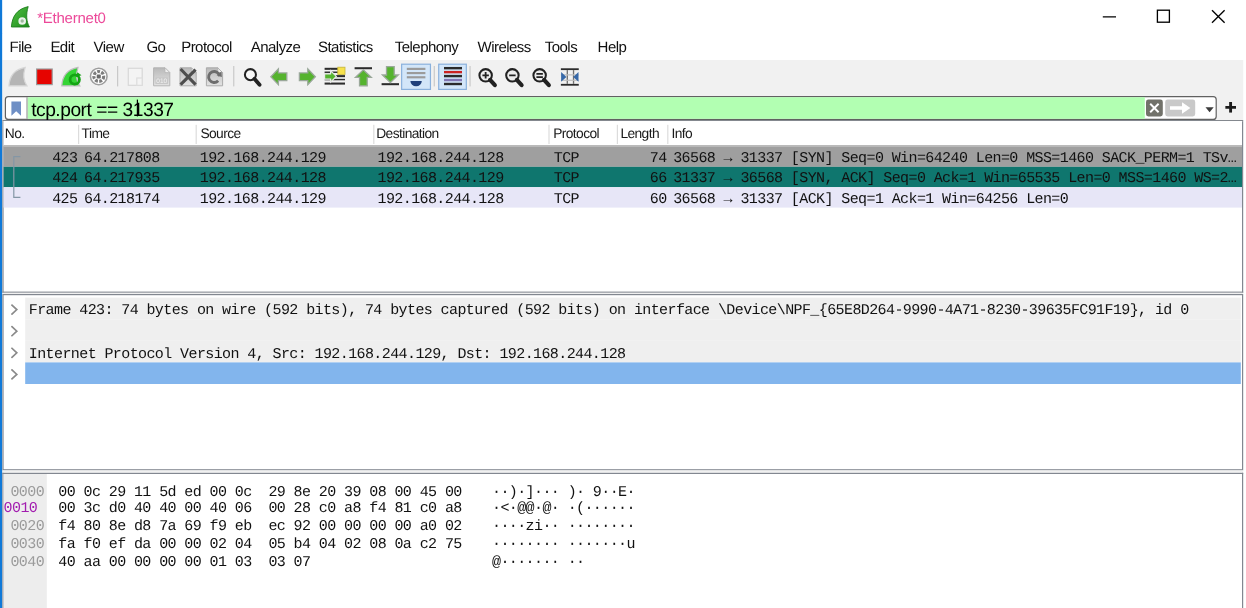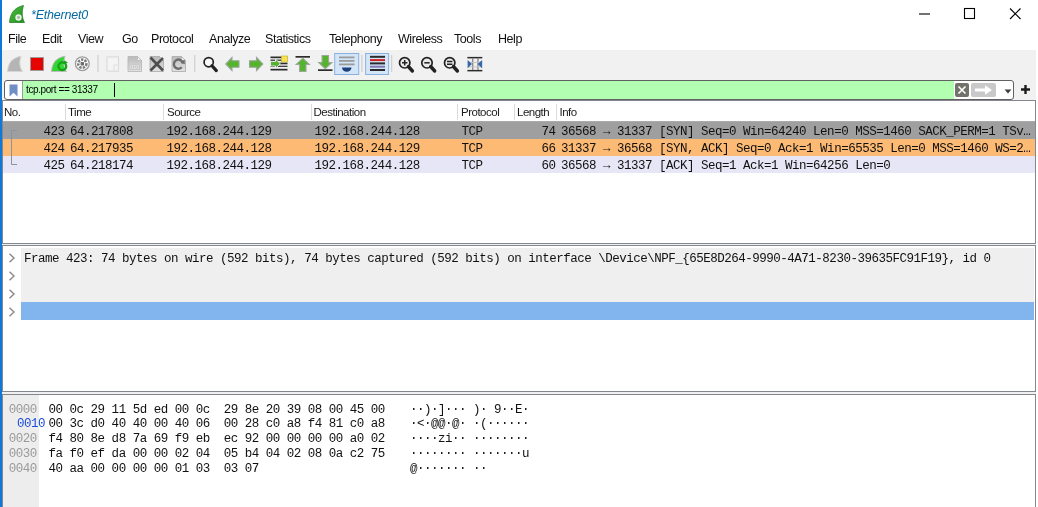--- a/index.html
+++ b/index.html
@@ -2,29 +2,29 @@
 <html><head><meta charset="utf-8"><style>
 html,body{margin:0;padding:0;width:1038px;height:507px;overflow:hidden;background:#fff;
   font-family:"Liberation Sans",sans-serif;}
 *{box-sizing:border-box;}
 .abs{position:absolute;}
 .mono{font-family:"Liberation Mono",monospace;font-size:12.5px;letter-spacing:-0.498px;white-space:pre;color:#111;}
 #page{position:relative;width:1038px;height:507px;background:#fff;}
 
 #leftborder{left:0;top:0;width:2px;height:507px;background:#1079d8;}
 #titlebar{left:2px;top:0;width:1034px;height:28px;background:#fff;}
-#title{left:31px;top:7.5px;font-size:12.5px;letter-spacing:-0.2px;color:#0369a1;font-style:italic;}
+#title{left:31px;top:7.5px;font-size:12.5px;letter-spacing:-0.2px;color:#ec4899;}
 #menubar{left:2px;top:28px;width:1034px;height:22px;background:#fff;}
 .mi{position:absolute;top:32px;font-size:12.5px;color:#111;letter-spacing:-0.45px;}
 #graybar{left:2px;top:50px;width:1034px;height:51px;background:#f1f1f1;border-bottom:1px solid #84888e;}
 
 #ffield{left:4px;top:80px;width:1010px;height:20px;background:#fff;border:1px solid #616161;border-radius:3px;}
 #fgreen{left:23px;top:81px;width:931px;height:18px;background:#b2ffb2;}
 #fbooksep{left:22px;top:81px;width:1px;height:18px;background:#9c9c9c;}
-#ftext{left:26px;top:83.5px;font-size:10px;letter-spacing:-0.4px;color:#000;text-align:center;}
+#ftext{left:26px;top:83.5px;font-size:16px;letter-spacing:-0.4px;color:#000;text-align:center;}
 #fcursor{left:113.5px;top:82.5px;width:1px;height:14px;background:#000;}
 #fxbtn{left:955px;top:83px;width:14px;height:14px;background:#72726a;border-radius:2px;}
 #fabtn{left:971px;top:83px;width:25px;height:14px;background:#c9c9c9;border-radius:2px;}
 
 #plist{left:2px;top:101px;width:1034px;height:143px;background:#fff;border-left:1px solid #828790;border-right:1px solid #828790;border-bottom:1px solid #828790;}
 #phead{left:3px;top:101px;width:1032px;height:21px;background:#fff;border-bottom:1px solid #aaa;}
 .hsep{position:absolute;top:104px;width:1px;height:16px;background:#dcdcdc;}
 .hlabel{position:absolute;top:105.5px;font-size:11.5px;color:#1a1a1a;letter-spacing:-0.5px;}
 .prow{position:absolute;left:3px;width:1032px;height:17px;}
 .prow .c{position:absolute;top:3.4px;}
@@ -212,21 +212,21 @@
   <div class="hlabel" style="left:4px">No.</div>
   <div class="hlabel" style="left:68px">Time</div>
   <div class="hlabel" style="left:167px">Source</div>
   <div class="hlabel" style="left:313.5px">Destination</div>
   <div class="hlabel" style="left:461px">Protocol</div>
   <div class="hlabel" style="left:517px">Length</div>
   <div class="hlabel" style="left:559.5px">Info</div>
   <div class="prow mono" style="top:122px;background:#9f9f9f">
     <span class="c" style="left:0;width:61.5px;text-align:right;display:inline-block;position:absolute">423</span><span class="c" style="left:67px">64.217808</span><span class="c" style="left:163.5px">192.168.244.129</span><span class="c" style="left:311.6px">192.168.244.128</span><span class="c" style="left:458.5px">TCP</span><span class="c" style="left:485px;width:67.5px;text-align:right;display:inline-block">74</span><span class="c" style="left:558px">36568 → 31337 [SYN] Seq=0 Win=64240 Len=0 MSS=1460 SACK_PERM=1 TSv…</span>
   </div>
-  <div class="prow mono" style="top:139px;background:#fdba74">
+  <div class="prow mono" style="top:139px;background:#0f766e">
     <span class="c" style="left:0;width:61.5px;text-align:right;display:inline-block;position:absolute">424</span><span class="c" style="left:67px">64.217935</span><span class="c" style="left:163.5px">192.168.244.128</span><span class="c" style="left:311.6px">192.168.244.129</span><span class="c" style="left:458.5px">TCP</span><span class="c" style="left:485px;width:67.5px;text-align:right;display:inline-block">66</span><span class="c" style="left:558px">31337 → 36568 [SYN, ACK] Seq=0 Ack=1 Win=65535 Len=0 MSS=1460 WS=2…</span>
   </div>
   <div class="prow mono" style="top:156px;background:#e7e6f7">
     <span class="c" style="left:0;width:61.5px;text-align:right;display:inline-block;position:absolute">425</span><span class="c" style="left:67px">64.218174</span><span class="c" style="left:163.5px">192.168.244.129</span><span class="c" style="left:311.6px">192.168.244.128</span><span class="c" style="left:458.5px">TCP</span><span class="c" style="left:485px;width:67.5px;text-align:right;display:inline-block">60</span><span class="c" style="left:558px">36568 → 31337 [ACK] Seq=1 Ack=1 Win=64256 Len=0</span>
   </div>
 
   <svg class="abs" style="left:10px;top:129px" width="8" height="37" viewBox="0 0 8 37">
     <path d="M7,1.5 H1.5 V35.5 H7" fill="none" stroke="#8496a5" stroke-width="1"></path>
   </svg>
 
@@ -242,22 +242,23 @@
   <svg class="chev" style="top:270.5px" width="8" height="10" viewBox="0 0 8 10">
       <path d="M1.5,0.8 L6,5 L1.5,9.2" fill="none" stroke="#8a8a8a" stroke-width="1.4"></path>
     </svg>
   <svg class="chev" style="top:288.5px" width="8" height="10" viewBox="0 0 8 10">
       <path d="M1.5,0.8 L6,5 L1.5,9.2" fill="none" stroke="#8a8a8a" stroke-width="1.4"></path>
     </svg>
   <svg class="chev" style="top:306.5px" width="8" height="10" viewBox="0 0 8 10">
       <path d="M1.5,0.8 L6,5 L1.5,9.2" fill="none" stroke="#8a8a8a" stroke-width="1.4"></path>
     </svg>
   <div class="dtext mono" style="top:251.6px">Frame 423: 74 bytes on wire (592 bits), 74 bytes captured (592 bits) on interface \Device\NPF_{65E8D264-9990-4A71-8230-39635FC91F19}, id 0</div>
+  <div class="dtext mono" style="top:287.6px">Internet Protocol Version 4, Src: 192.168.244.129, Dst: 192.168.244.128</div>
 
   <div class="abs" id="splitgap2"></div>
   <div class="abs" id="hpane"></div>
   <div class="abs" id="hoffcol"></div>
     <div class="abs mono" style="top:402.70px;left:0;width:1038px"><span class="abs" style="left:8.7px;color:#9b9b9b">0000</span><span class="abs" style="left:48.6px">00 0c 29 11 5d ed 00 0c  29 8e 20 39 08 00 45 00</span><span class="abs" style="left:410px">··)·]··· )· 9··E·</span></div>
-  <div class="abs mono" style="top:417.45px;left:0;width:1038px"><span class="abs" style="left:17px;color:#1d4ed8">0010</span><span class="abs" style="left:48.6px">00 3c d0 40 40 00 40 06  00 28 c0 a8 f4 81 c0 a8</span><span class="abs" style="left:410px">·&lt;·@@·@· ·(······</span></div>
+  <div class="abs mono" style="top:417.45px;left:0;width:1038px"><span class="abs" style="left:3px;color:#a21caf">0010</span><span class="abs" style="left:48.6px">00 3c d0 40 40 00 40 06  00 28 c0 a8 f4 81 c0 a8</span><span class="abs" style="left:410px">·&lt;·@@·@· ·(······</span></div>
   <div class="abs mono" style="top:432.20px;left:0;width:1038px"><span class="abs" style="left:8.7px;color:#9b9b9b">0020</span><span class="abs" style="left:48.6px">f4 80 8e d8 7a 69 f9 eb  ec 92 00 00 00 00 a0 02</span><span class="abs" style="left:410px">····zi·· ········</span></div>
   <div class="abs mono" style="top:446.95px;left:0;width:1038px"><span class="abs" style="left:8.7px;color:#9b9b9b">0030</span><span class="abs" style="left:48.6px">fa f0 ef da 00 00 02 04  05 b4 04 02 08 0a c2 75</span><span class="abs" style="left:410px">········ ·······u</span></div>
   <div class="abs mono" style="top:461.70px;left:0;width:1038px"><span class="abs" style="left:8.7px;color:#9b9b9b">0040</span><span class="abs" style="left:48.6px">40 aa 00 00 00 00 01 03  03 07</span><span class="abs" style="left:410px">@······· ··</span></div>
 </div>
 
 </body></html>

